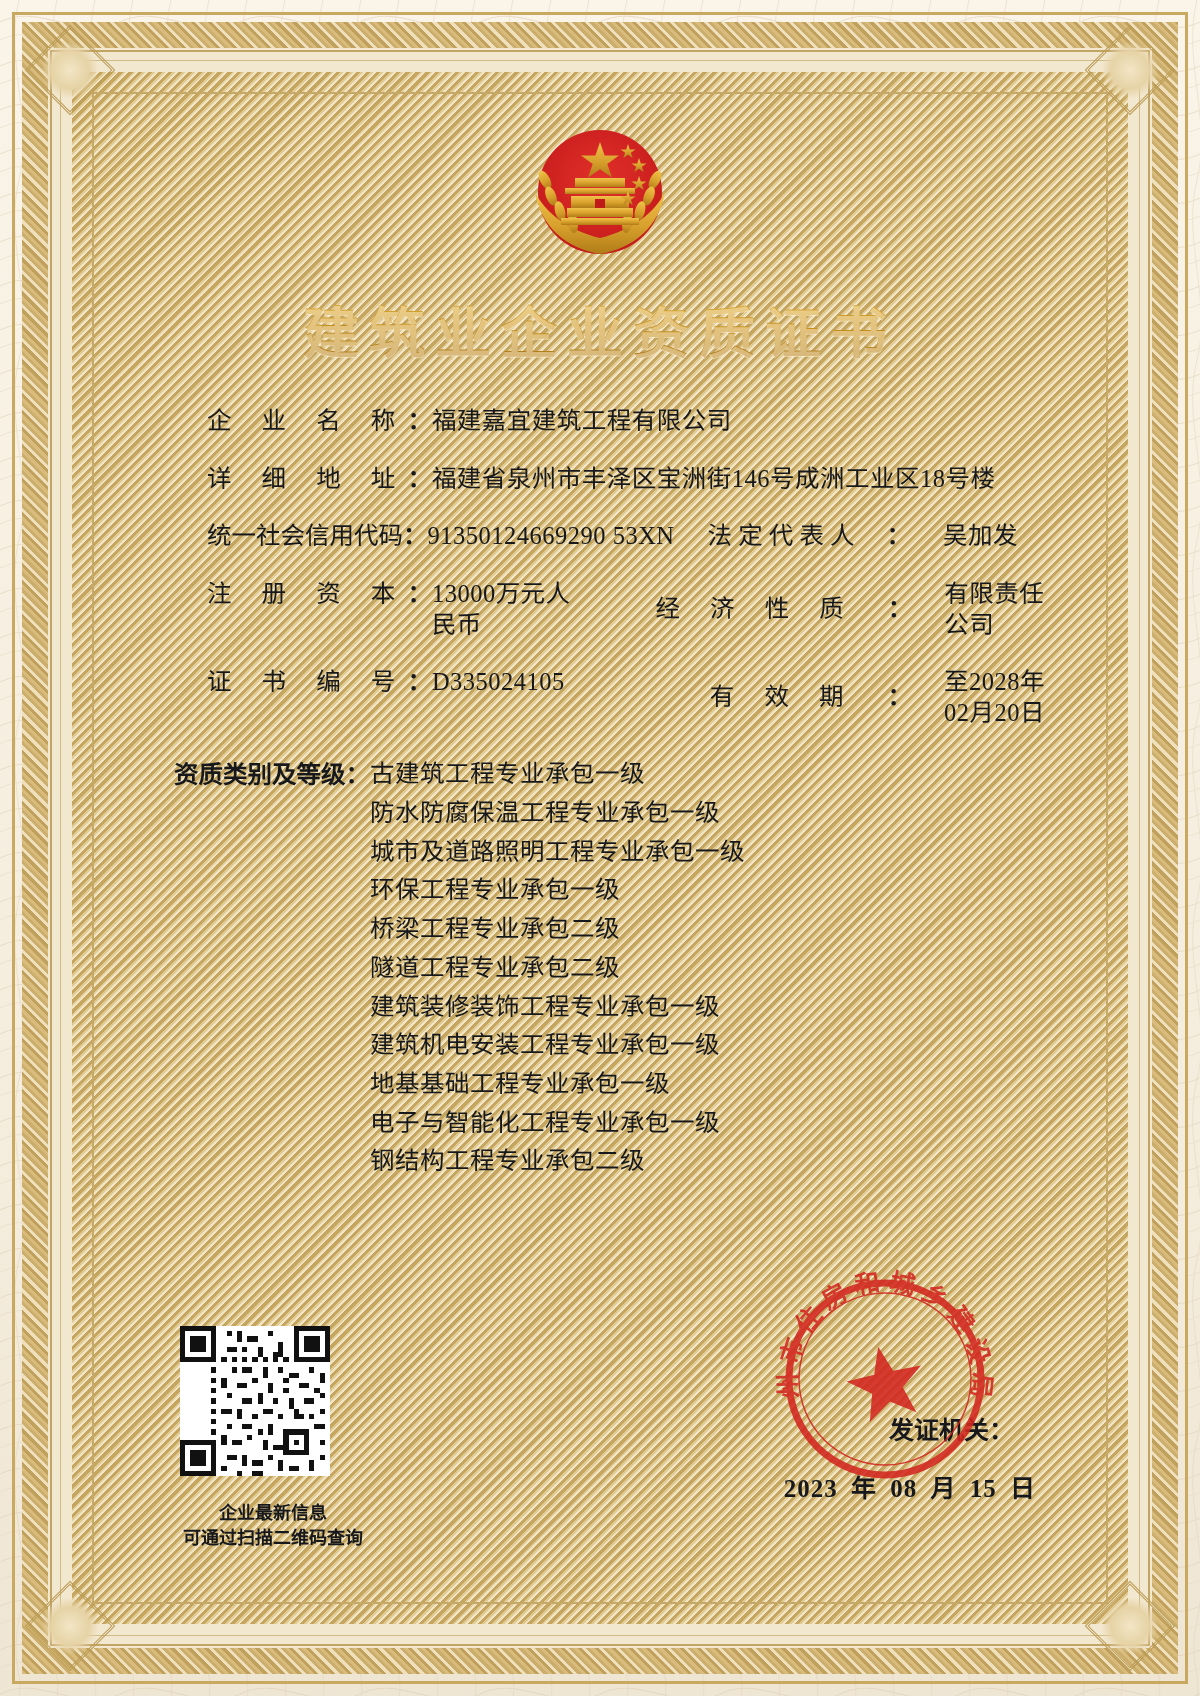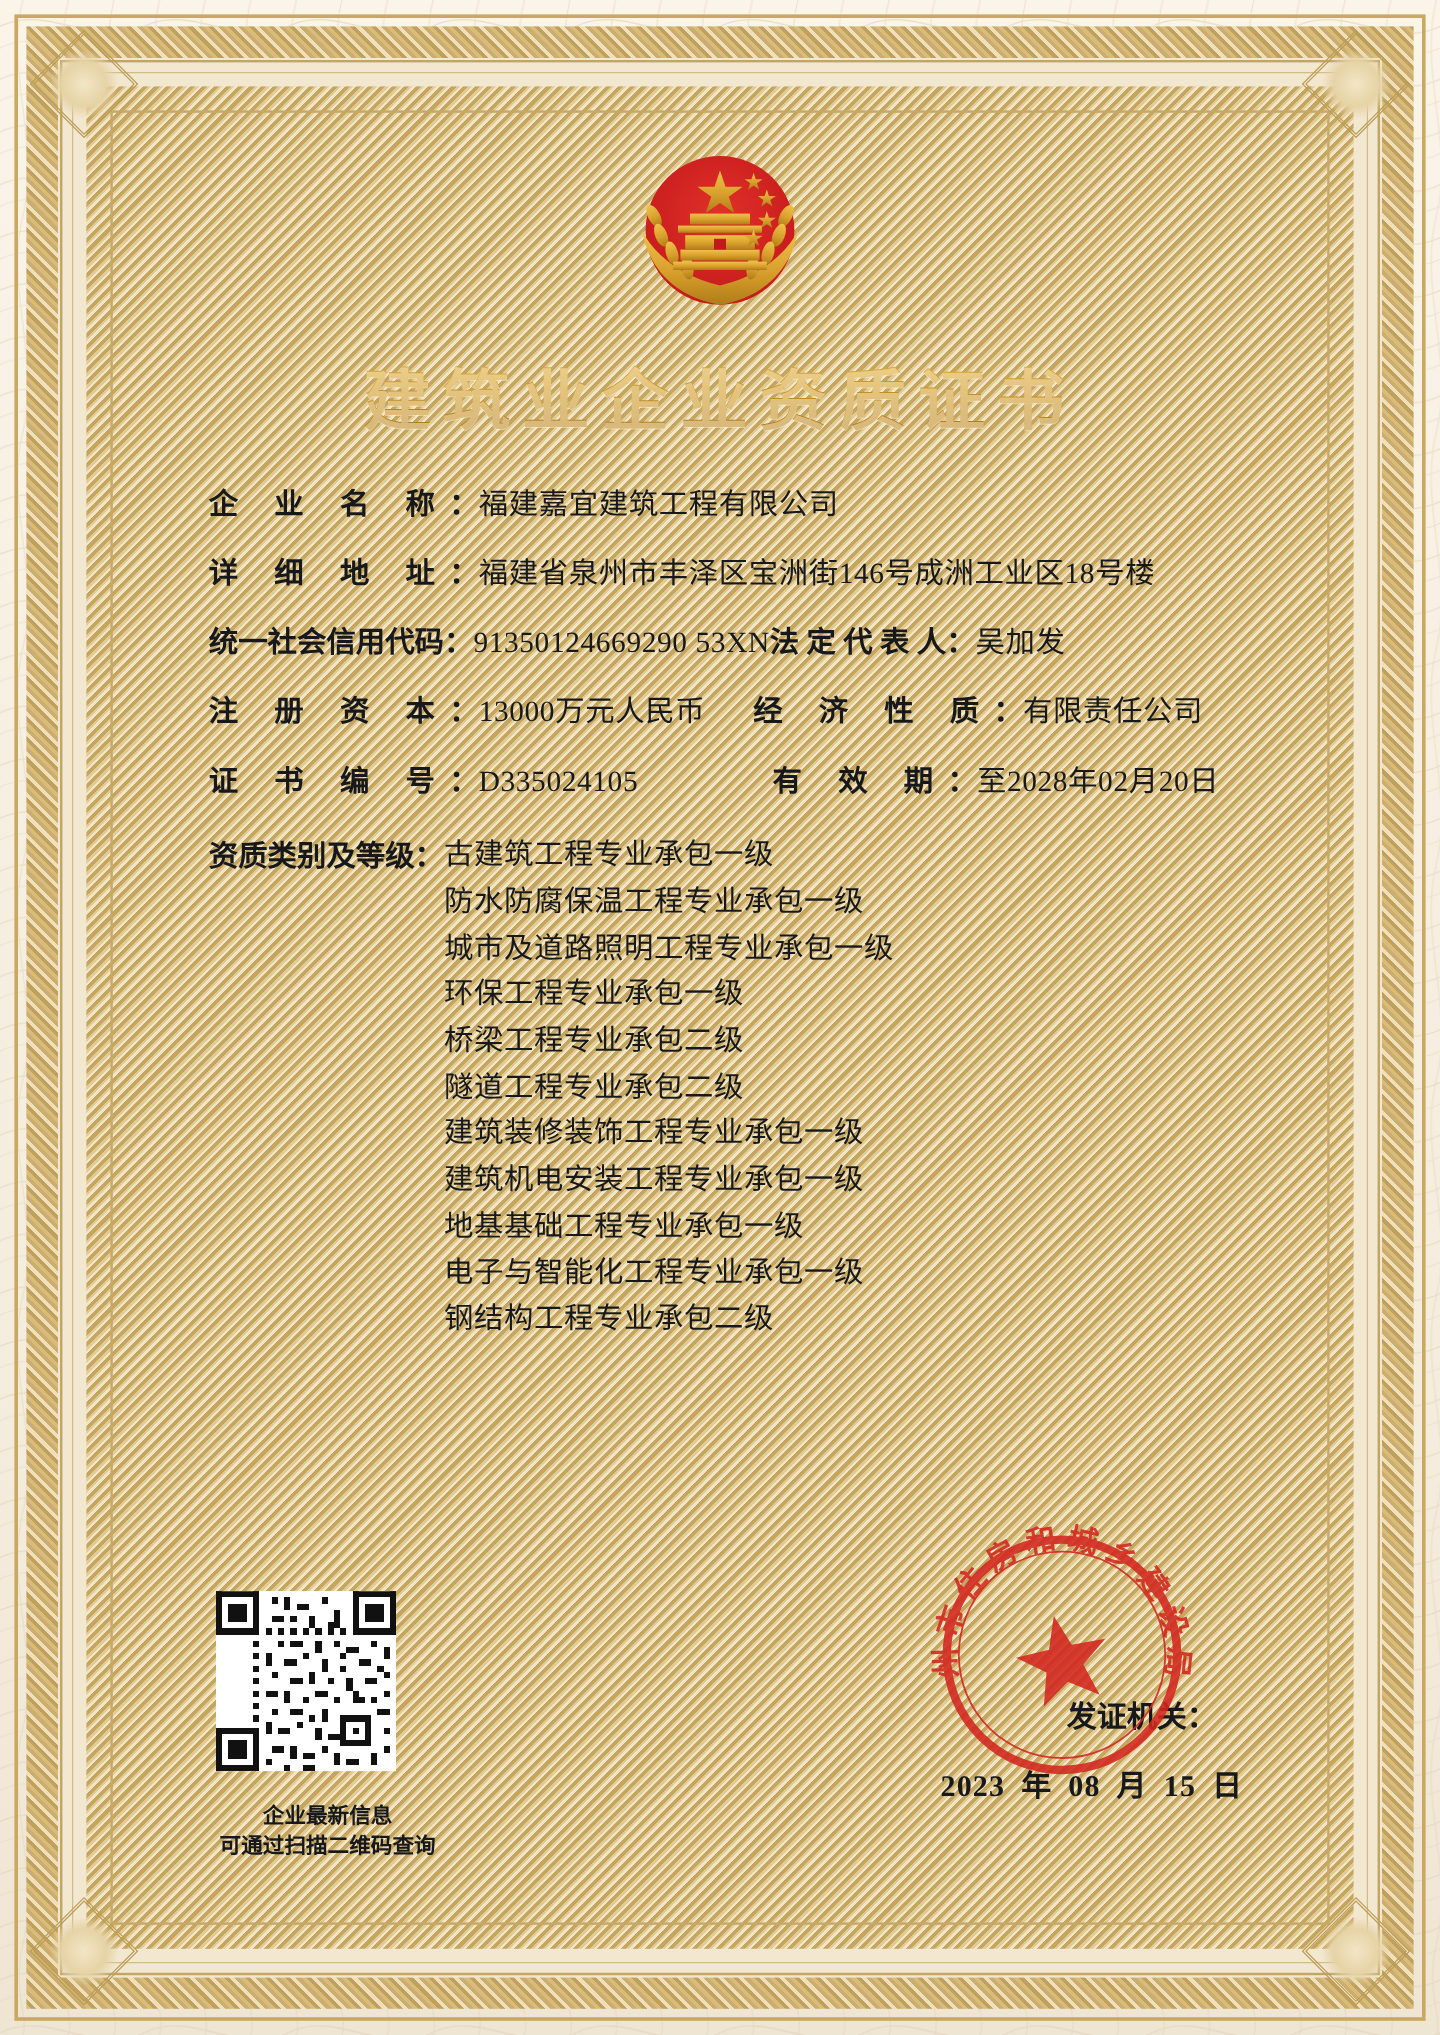--- a/index.html
+++ b/index.html
@@ -148,36 +148,37 @@
     color: #16181c;
   }
   .field-row {
     display: flex;
     align-items: flex-start;
     margin-bottom: 27px;
     font-size: 24.5px;
     line-height: 1.25;
   }
   .field-label {
-    font-weight: bold;
+    font-weight: normal;
     white-space: nowrap;
     letter-spacing: 0px;
+    margin-left: 33px;
   }
   .lbl-spread-4 { letter-spacing: 12px; }
   .lbl-spread-3 { letter-spacing: 12px; }
   .field-colon { font-weight: bold; }
   .field-value {
     font-weight: normal;
     letter-spacing: 0.5px;
   }
   .field-row .pair-gap { width: 40px; flex: 0 0 auto; }
 
   .row-2col { justify-content: flex-start; }
-  .col-a { display: flex; align-items: center; }
-  .col-b { display: flex; align-items: flex-start; }
+  .col-a { display: flex; align-items: flex-start; }
+  .col-b { display: flex; align-items: center; gap: 32px; }
 
   
   #qual-row {
     display: flex;
     align-items: flex-start;
     font-size: 24.5px;
   }
   #qual-label {
     font-weight: bold;
     white-space: nowrap;

